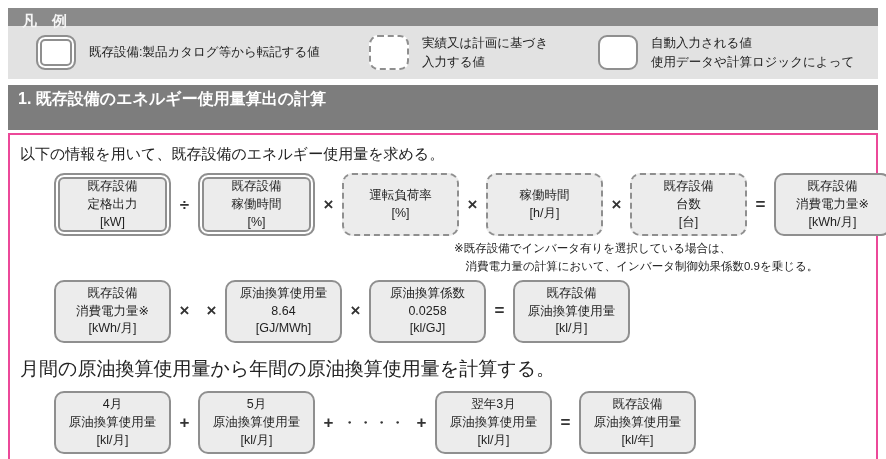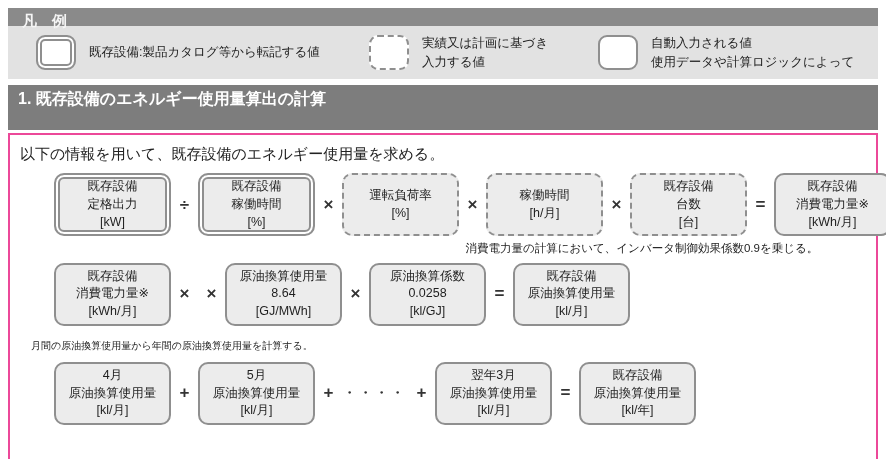--- a/index.html
+++ b/index.html
@@ -80,21 +80,21 @@
     font-size: 17px; font-weight: bold; color: #333333;
   }
   .op-dots { width: 66px; font-size: 13px; letter-spacing: 3px; font-weight: bold; }
 
   .note {
     font-size: 11.5px; line-height: 1.5;
     margin: 4px 0 5px 436px;
     color: #222222;
   }
   .note .l2 { padding-left: 1em; }
-  .intro2 { font-size: 10px; margin: 13px 0 9px 13px; }
+  .intro2 { font-size: 19px; margin: 13px 0 9px 2px; }
 </style>
 </head>
 <body>
 
 <div class="wrap">
 
   <div class="legend-bar">
     <span>凡　例</span>
   </div>
 
@@ -159,20 +159,21 @@
       </div>
       <div class="op">=</div>
       <div class="fbox fb-solid">
         <span>既存設備</span>
         <span>消費電力量※</span>
         <span>[kWh/月]</span>
       </div>
     </div>
 
     <div class="note">
+      <div class="l1">※既存設備でインバータ有りを選択している場合は、</div>
       <div class="l2">消費電力量の計算において、インバータ制御効果係数0.9を乗じる。</div>
     </div>
 
     <div class="frow">
       <div class="fbox fb-solid">
         <span>既存設備</span>
         <span>消費電力量※</span>
         <span>[kWh/月]</span>
       </div>
       <div class="op">×</div>

